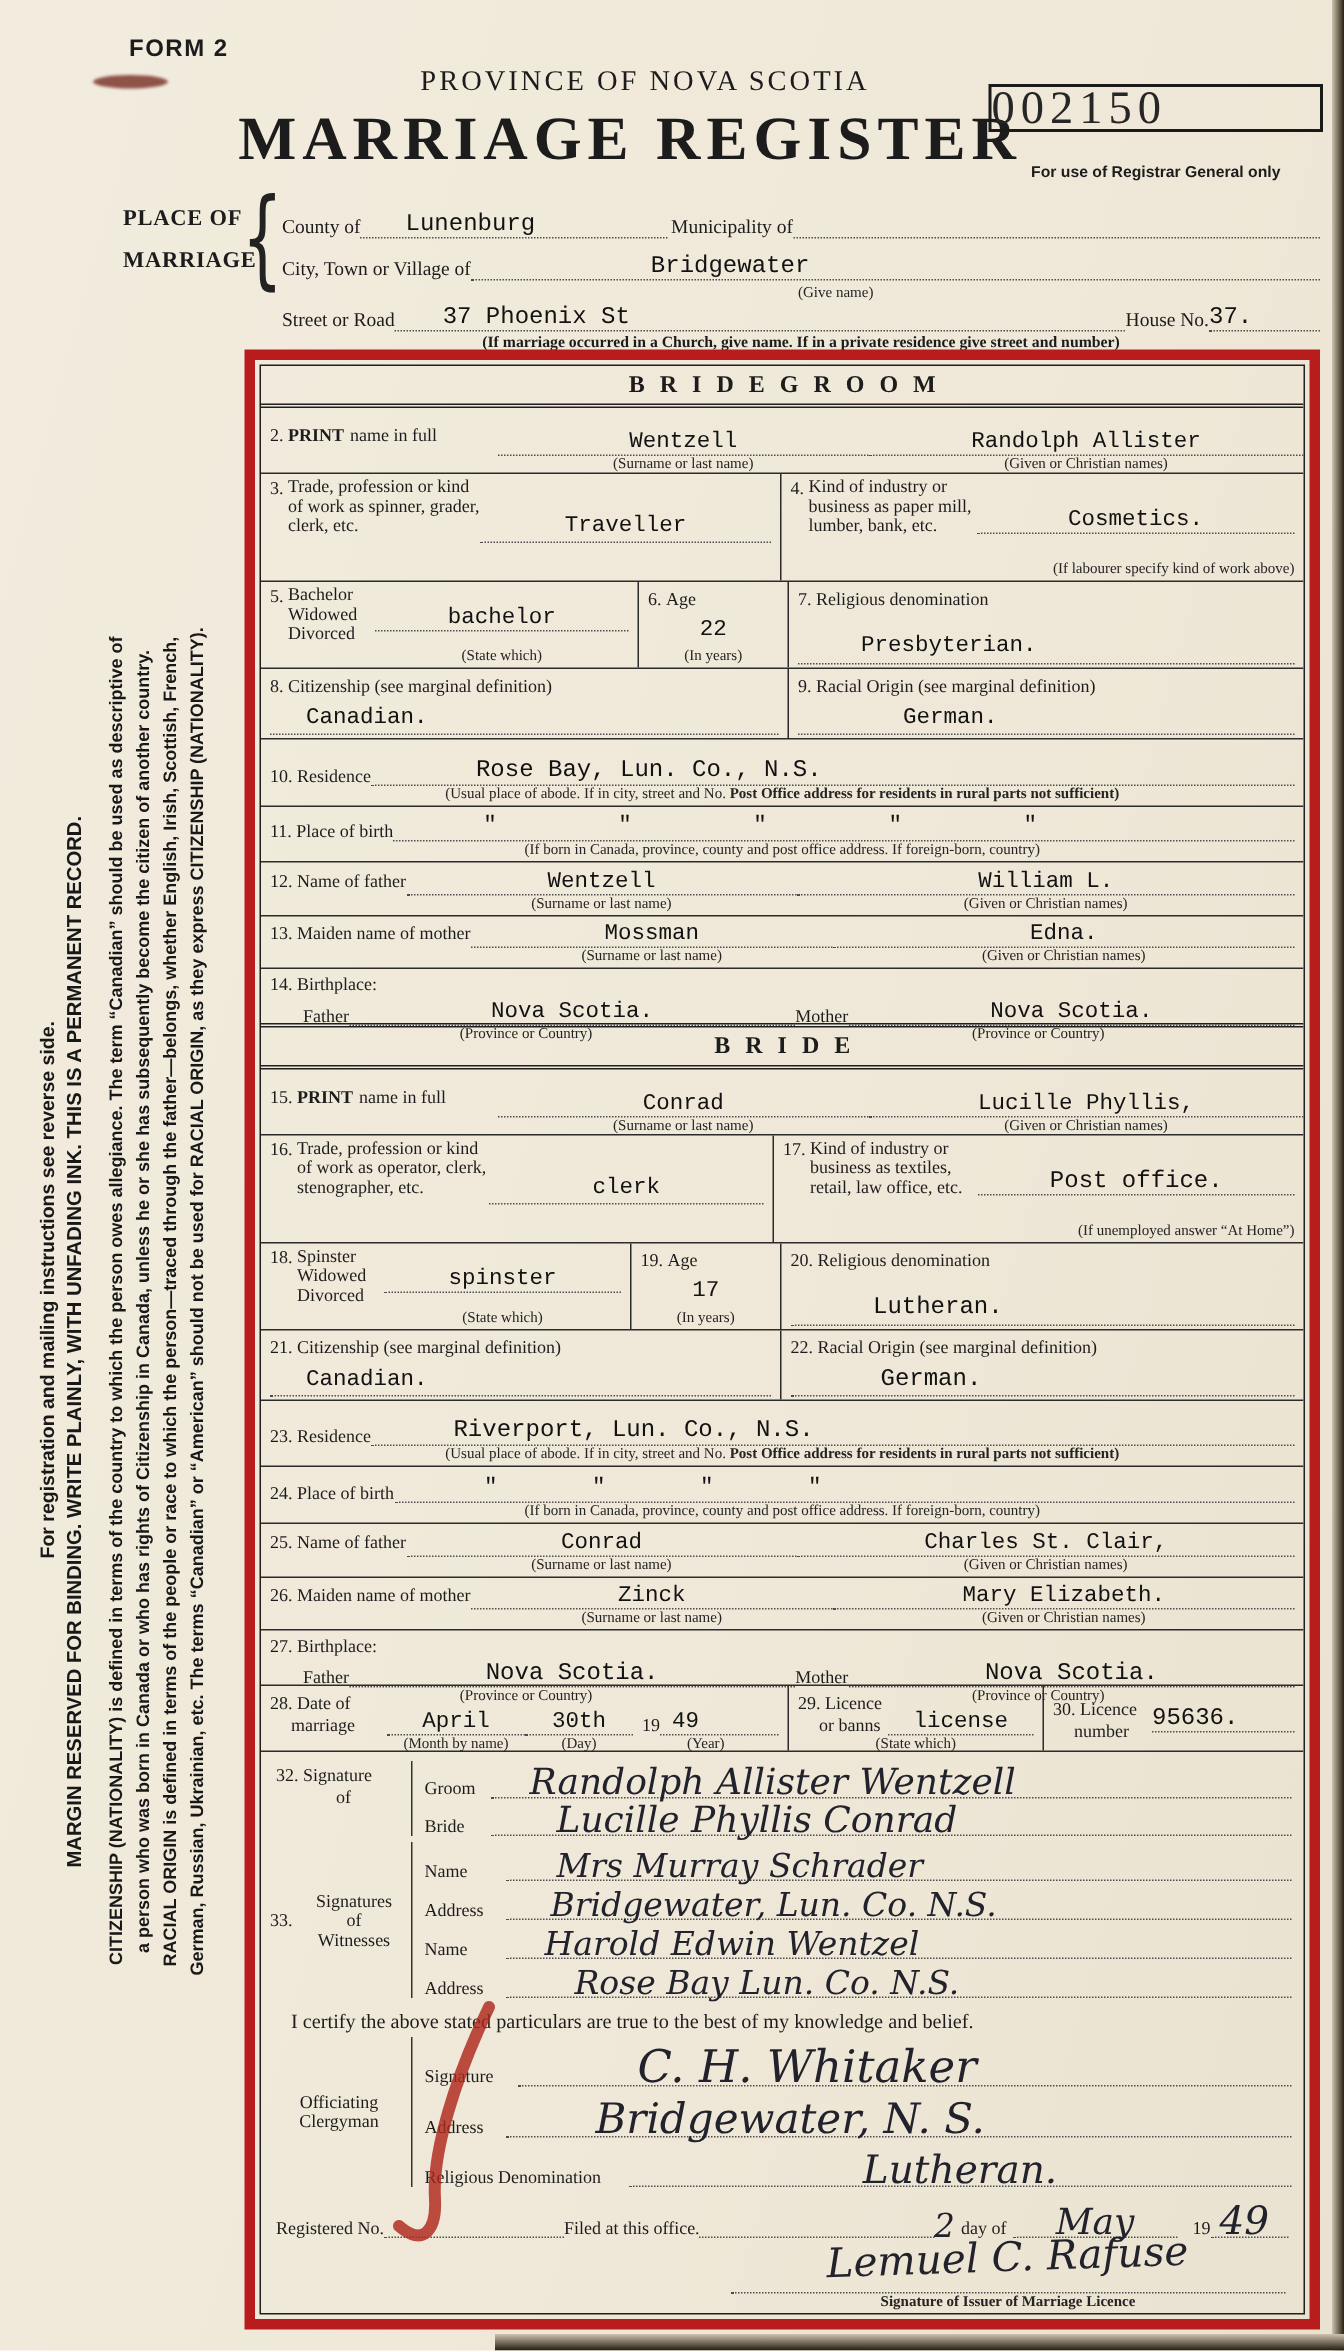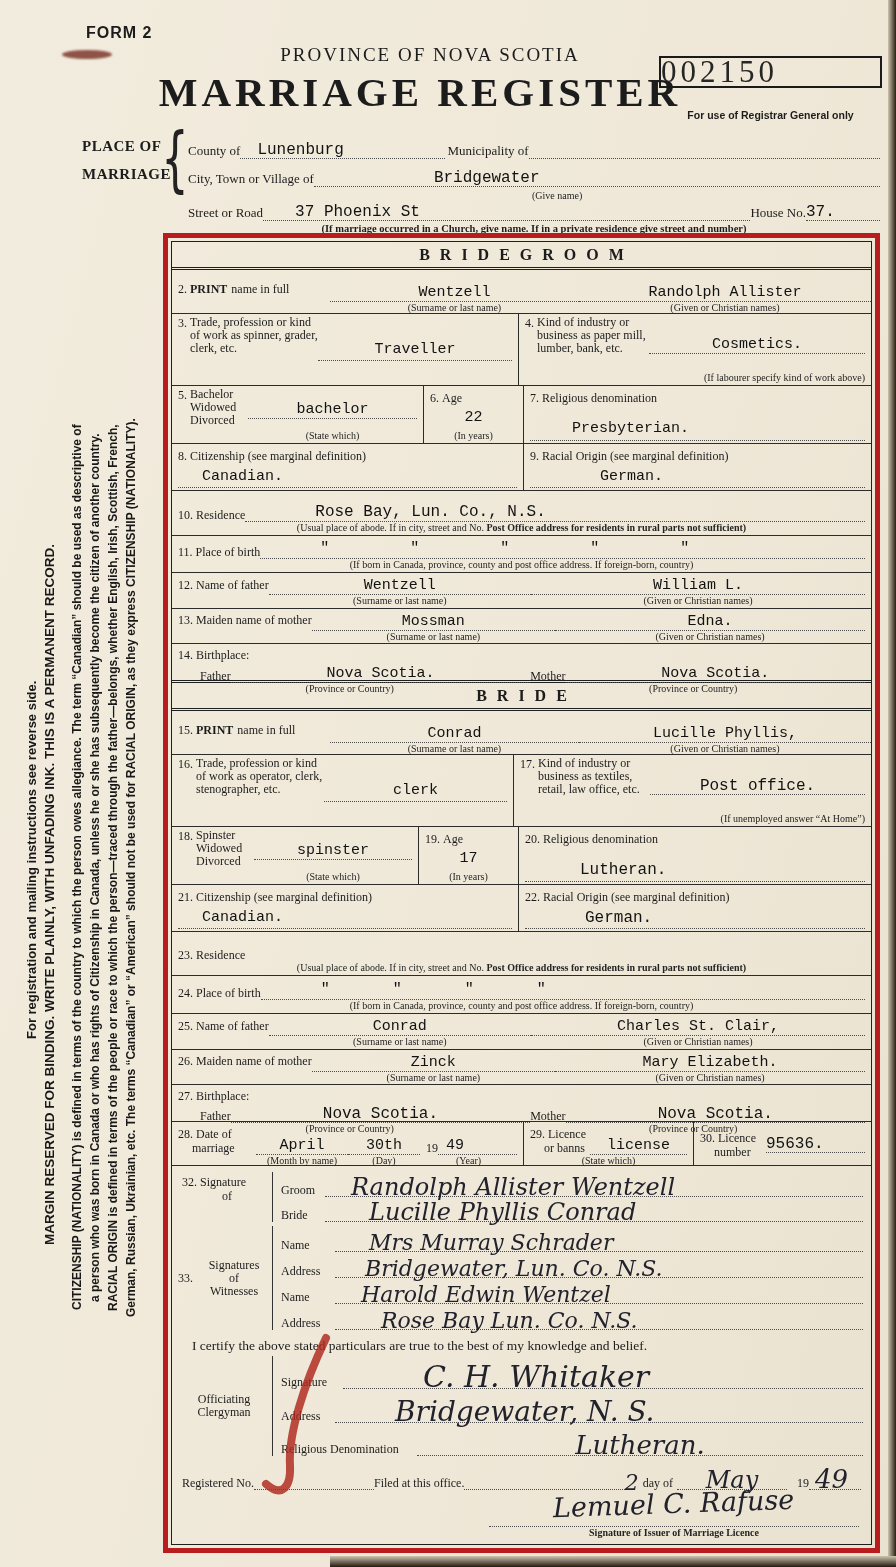--- a/index.html
+++ b/index.html
@@ -15,21 +15,21 @@
   .col{display:flex;flex-direction:column;min-width:0}
   .bot{display:flex;align-items:flex-end}
   .ac{display:flex;align-items:center}
   .dot{border-bottom:1px dotted #4c4c4c}
   .flbl{font-size:12px;line-height:13px}
   .flbl13{font-size:13px}
   .fnum{font-size:12px;margin-right:3px}
   .sm{font-size:10px;line-height:11px;color:#242424}
   .typed{font-family:"Liberation Mono","DejaVu Sans Mono",monospace;font-size:15px;line-height:16px;color:#121212;white-space:pre}
   .hand{font-family:"DejaVu Serif",serif;font-style:italic;color:#22222d;white-space:nowrap;line-height:.85;position:relative;top:3px}
-  .ftable{position:absolute;left:163px;top:233px;width:717px;height:1320px;border:5px solid #b91c1c;padding:3px}
+  .ftable{position:absolute;left:163px;top:233px;width:717px;height:1320px;border:7px solid #b91c1c;padding:3px}
   .finner{border:1px solid #1f1f1f;height:100%;overflow:hidden}
   .sechdr{font-weight:bold;font-size:16px;letter-spacing:10px;text-indent:10px;text-align:center;
           border-bottom:3px double #1f1f1f;padding:4px 0 3px}
   .trow{display:flex;border-bottom:1px solid #2b2b2b}
   .tcell{position:relative;min-width:0}
   .pad{padding:2px 6px}
   .bl{border-left:1px solid #2b2b2b}
   .nowrap{white-space:nowrap}
   .sigrow{display:flex;padding:0 8px 0 4px}
   .brkt{border-left:1px solid #333;padding-left:8px}
@@ -52,21 +52,21 @@
   <span style="font-size:31px;letter-spacing:4px;color:#262626">002150</span>
 </div>
 <div class="abs ctr b" style="left:659px;top:109px;width:223px;font-family:'Liberation Sans',sans-serif;font-size:10.5px">For use of Registrar General only</div>
 
 <div class="abs" style="left:80px;top:130px;width:802px;height:104px">
   <div class="abs b" style="left:2px;top:8px;font-size:15px;letter-spacing:.5px">PLACE OF</div>
   <div class="abs b" style="left:2px;top:36px;font-size:15px;letter-spacing:.5px">MARRIAGE</div>
   <div class="abs" style="left:72px;top:-14px;font-size:72px;font-family:'DejaVu Sans',sans-serif;transform:scaleX(.6);color:#222">{</div>
   <div class="abs bot" style="left:108px;right:2px;top:10px">
     <span class="flbl13">County of</span>
-    <div class="dot" style="width:205px"><span class="typed" style="margin-left:17px;font-size:16px">Lunenburg</span></div>
+    <div class="dot" style="width:205px"><span class="typed" style="margin-left:30px;font-size:16px">Lunenburg</span></div>
     <span class="flbl13" style="margin-left:2px">Municipality of</span>
     <div class="dot grow">&nbsp;</div>
   </div>
   <div class="abs bot" style="left:108px;right:2px;top:38px">
     <span class="flbl13">City, Town or Village of</span>
     <div class="dot grow"><span class="typed" style="margin-left:120px;font-size:16px">Bridgewater</span></div>
   </div>
   <div class="abs sm" style="left:452px;top:60px">(Give name)</div>
   <div class="abs bot" style="left:108px;right:2px;top:72px">
     <span class="flbl13">Street or Road</span>
@@ -311,20 +311,21 @@
         <div class="grow bot">
             <div class="dot grow" style="padding-bottom:2px"><span class="typed" style="margin-left:60px;font-size:16px">German.</span></div>
           </div>
       </div>
     </div>
 
     <div class="trow" style="height:44px">
       <div class="tcell pad grow col">
         <div class="grow bot">
           <span class="flbl nowrap"><span class="fnum">23.</span><span>Residence</span></span>
+          <div class="dot grow" style="padding-bottom:1px"><span class="typed" style="margin-left:55px;font-size:16px">Riverport, Lun. Co., N.S.</span></div>
         </div>
         <div class="sm ctr"><span>(Usual place of abode.  If in city, street and No.  </span><span class="b">Post Office address for residents in rural parts not sufficient)</span></div>
       </div>
     </div>
 
     <div class="trow" style="height:38px">
       <div class="tcell pad grow col">
         <div class="grow bot">
           <span class="flbl nowrap"><span class="fnum">24.</span><span>Place of birth</span></span>
           <div class="dot grow" style="padding-bottom:1px"><span class="typed" style="margin-left:60px">"       "       "       "</span></div>

